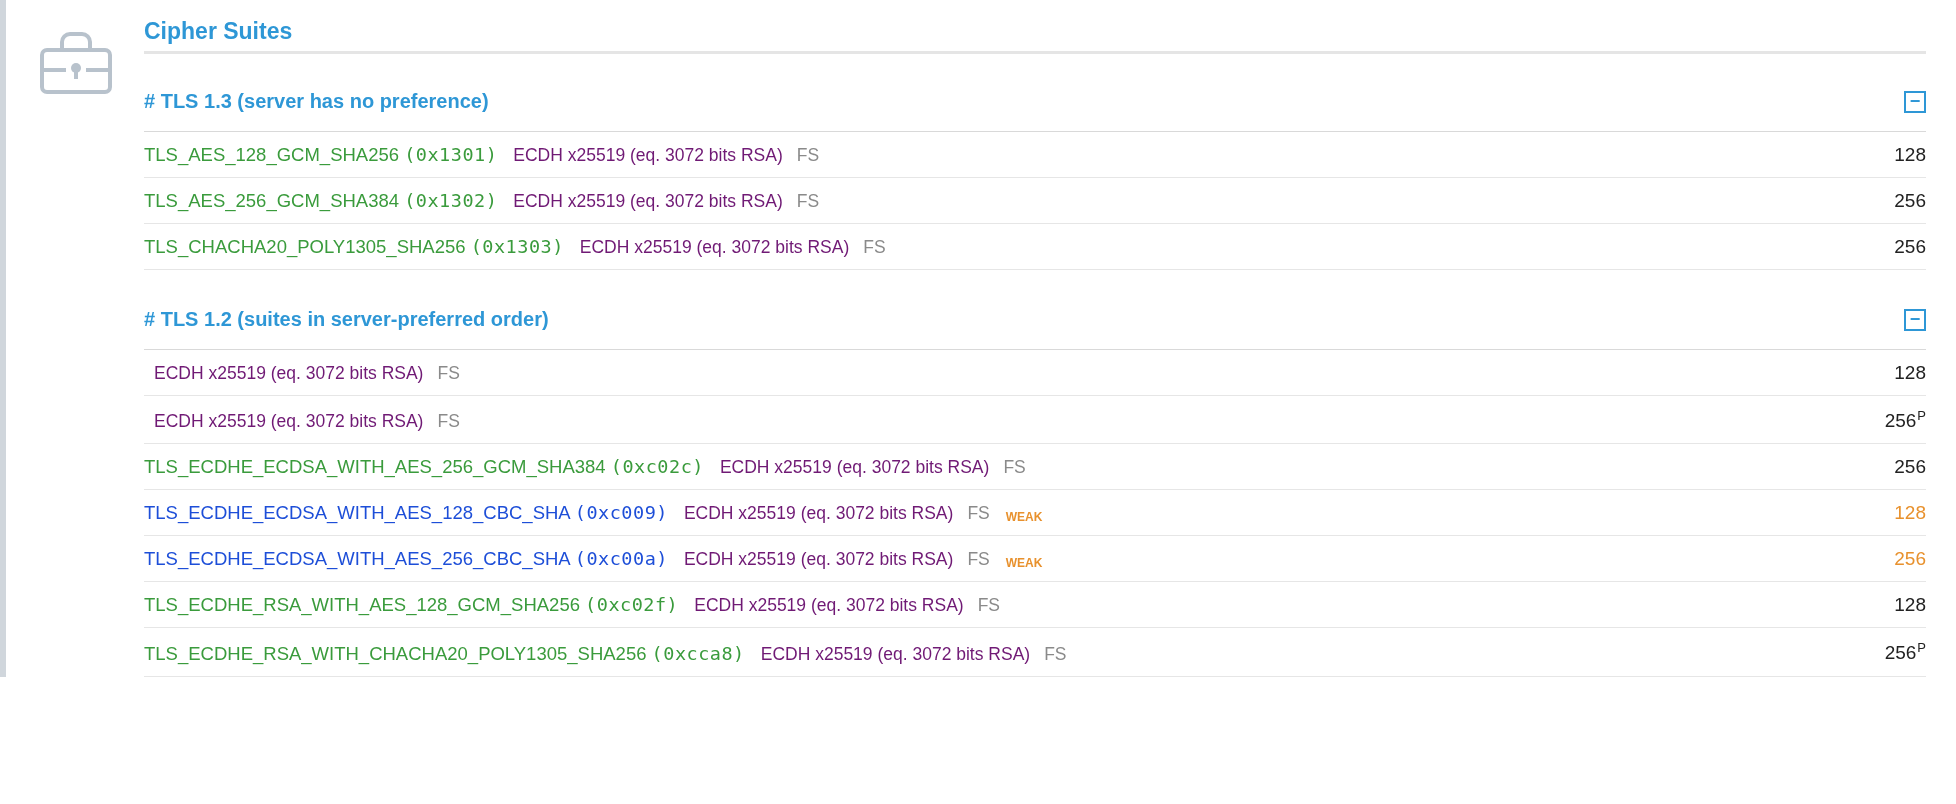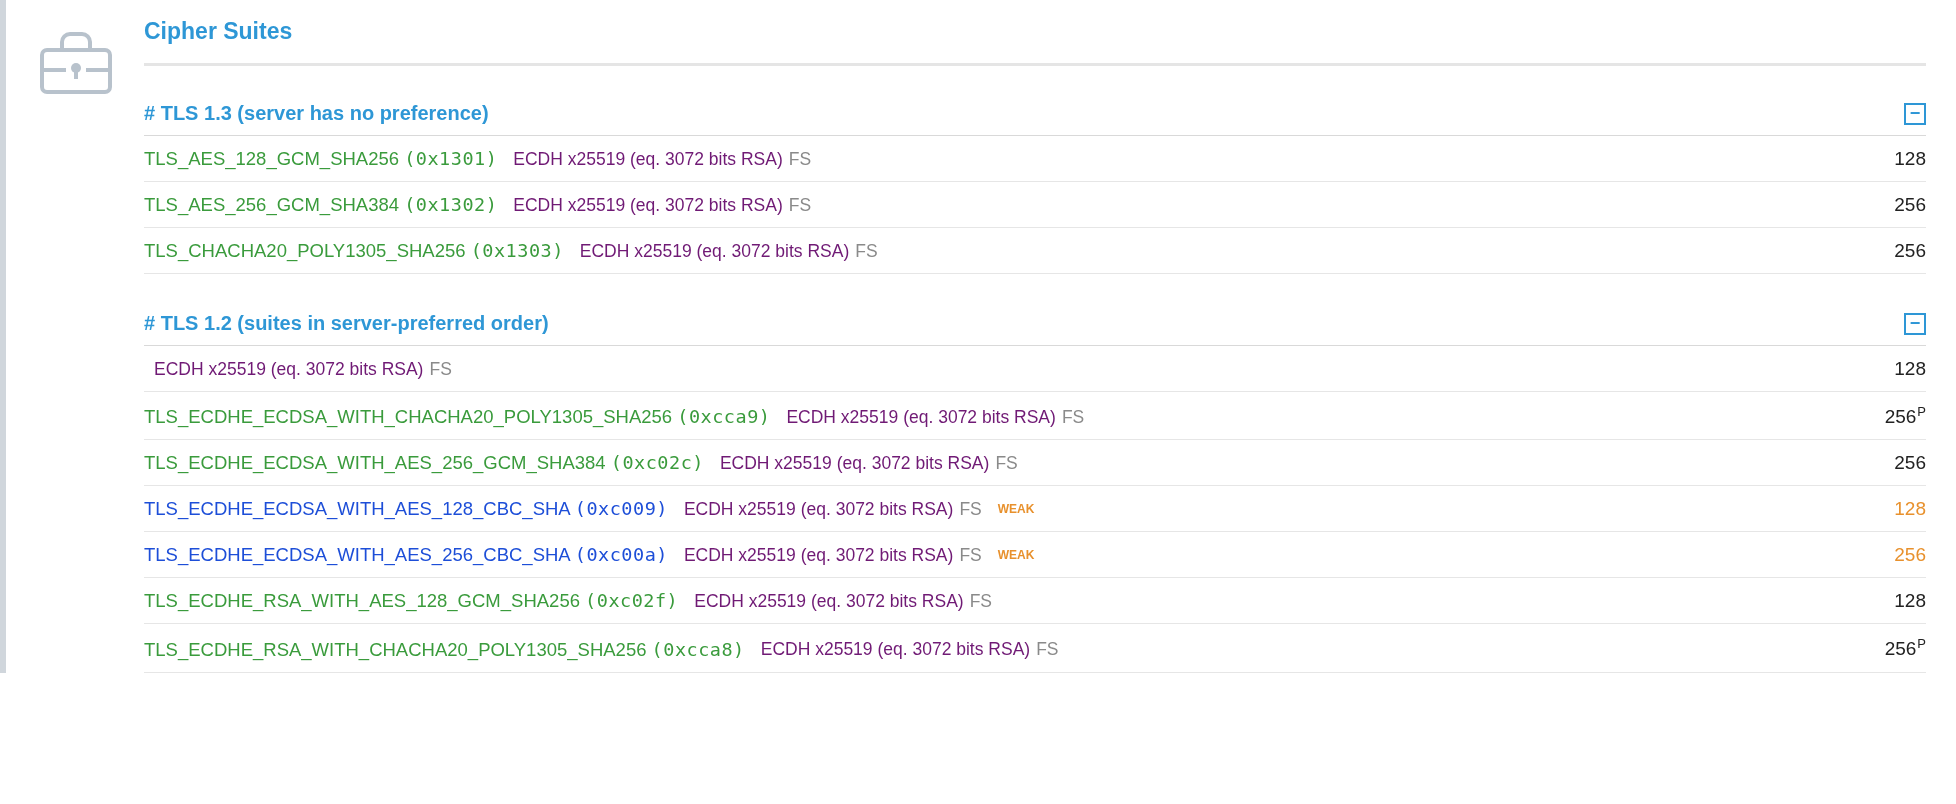--- a/index.html
+++ b/index.html
@@ -10,30 +10,30 @@
     padding: 18px 0 0 30px;
     color: #333;
   }
   .wrap { display: flex; gap: 28px; }
   .iconcol { flex: 0 0 80px; padding-top: 10px; }
   .content { flex: 1; padding-right: 30px; }
   .section-title {
     color: #2e97d6;
     font-size: 23px;
     font-weight: 700;
-    padding-bottom: 18px;
+    padding-bottom: 6px;
     border-bottom: 3px solid #e5e5e5;
     margin-bottom: 28px;
   }
   .group-header {
     display: flex;
     align-items: center;
     justify-content: space-between;
     border-bottom: 1px solid #d9d9d9;
-    padding: 8px 0 10px;
+    padding: 8px 0 18px;
   }
   .group-title {
     color: #2e97d6;
     font-size: 20px;
     font-weight: 700;
   }
   .collapse-btn {
     width: 22px; height: 22px;
     border: 2px solid #2e97d6;
     color: #2e97d6;
@@ -45,27 +45,27 @@
     user-select: none;
   }
   .row {
     display: flex;
     align-items: baseline;
     justify-content: space-between;
     border-bottom: 1px solid #e6e6e6;
     padding: 12px 0 11px;
     font-size: 18.5px;
   }
-  .row-left { display: flex; flex-wrap: wrap; align-items: center; gap: 6px; }
+  .row-left { display: flex; flex-wrap: wrap; align-items: flex-end; gap: 6px; }
   .cipher-name { font-weight: 400; }
   .cipher-name.green { color: #3a9b3c; }
   .cipher-name.orange { color: #1d4ed8; }
   .cipher-code { font-family: ui-monospace, Menlo, Consolas, monospace; letter-spacing: 0.5px; }
   .kex { color: #701a75; font-size: 17.5px; margin-left: 10px; }
-  .fs  { color: #8a8a8a; font-size: 17.5px; }
+  .fs  { color: #8a8a8a; font-size: 17.5px; margin-left: 8px; }
   .weak { color: #e8912d; font-weight: 700; font-size: 12px; margin-left: 10px; }
   .bits { color: #222; font-size: 19px; white-space: nowrap; }
   .bits.orange { color: #e8912d; }
   .bits sup { font-size: 13px; vertical-align: super; margin-left: 1px; }
   .group-gap { height: 30px; }
 </style>
 </head>
 <body>
 
 <div class="wrap">
@@ -116,21 +116,20 @@
       </div>
       <div class="row">
         <div class="row-left">
           <span class="kex">ECDH x25519 (eq. 3072 bits RSA)</span>
           <span class="fs">FS</span>
         </div>
         <span class="bits"><span>128</span></span>
       </div>
       <div class="row">
         <div class="row-left">
-          <span class="cipher-name green"><span>TLS_ECDHE_ECDSA_WITH_CHACHA20_POLY1305_SHA256</span> <span class="cipher-code">(0xcca9)</span></span>
           <span class="kex">ECDH x25519 (eq. 3072 bits RSA)</span>
           <span class="fs">FS</span>
         </div>
         <span class="bits"><span>256</span><sup>P</sup></span>
       </div>
       <div class="row">
         <div class="row-left">
           <span class="cipher-name green"><span>TLS_ECDHE_ECDSA_WITH_AES_256_GCM_SHA384</span> <span class="cipher-code">(0xc02c)</span></span>
           <span class="kex">ECDH x25519 (eq. 3072 bits RSA)</span>
           <span class="fs">FS</span>

